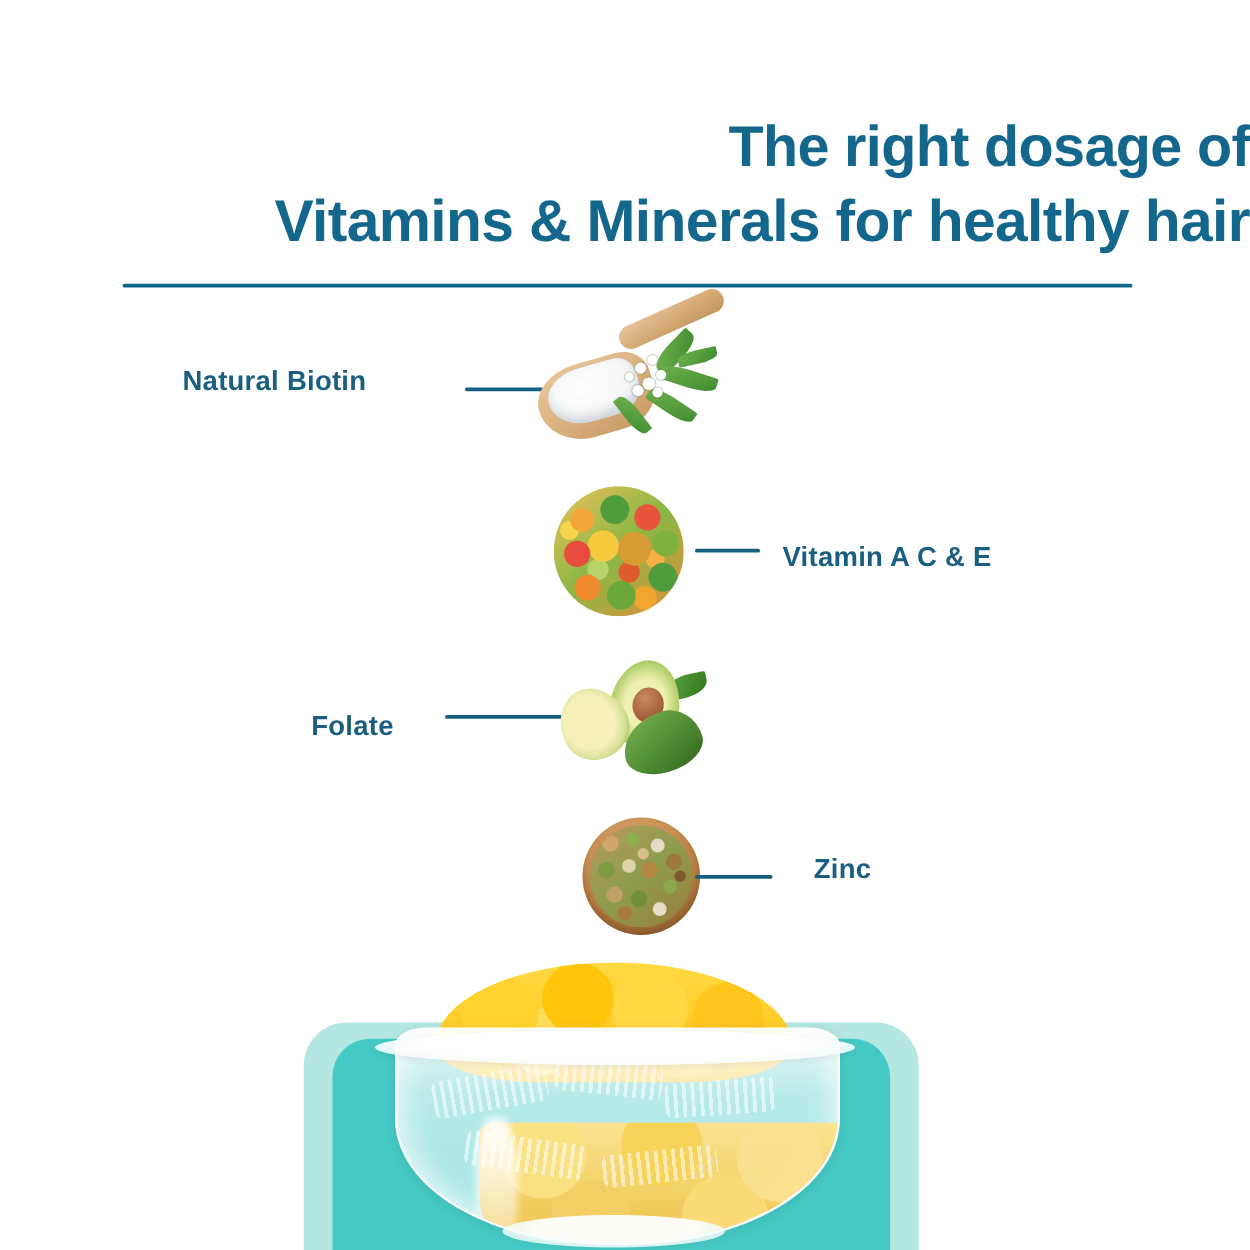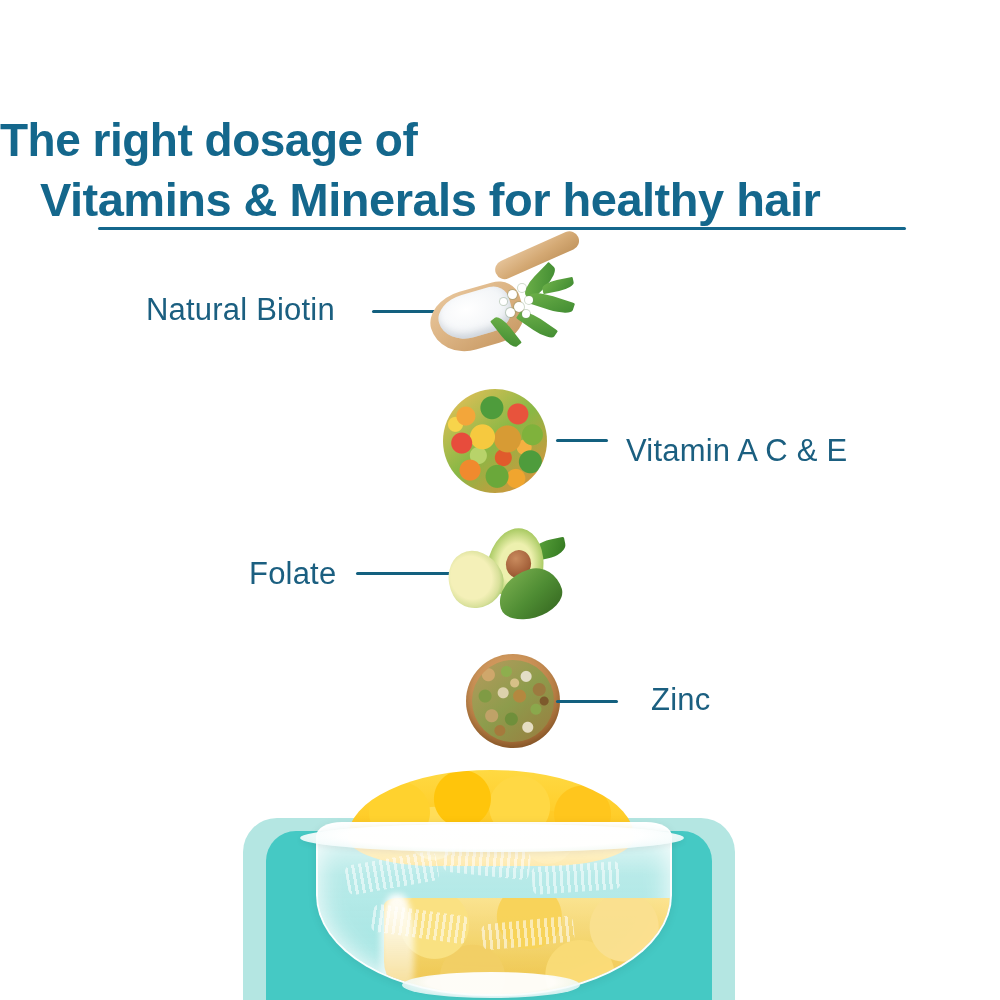--- a/index.html
+++ b/index.html
@@ -16,23 +16,23 @@
     width: 1000px;
     height: 1000px;
     background: #ffffff;
     overflow: hidden;
   }
 
   
   .heading {
     position: absolute;
     left: 0;
-    top: 111px;
+    top: 88px;
     width: 1000px;
-    text-align: left;
+    text-align: right;
     color: #14678c;
     font-size: 46px;
     font-weight: bold;
     line-height: 1.28;
     letter-spacing: -0.5px;
   }
   .heading .line2 { display: block; font-size: 47px; padding-left: 40px; }
 
   .divider {
     position: absolute;
@@ -43,22 +43,22 @@
     background: #14678c;
     border-radius: 2px;
   }
 
   
   .row { position: absolute; }
 
   .ing-label {
     position: absolute;
     color: #1b5f80;
-    font-size: 31px;
-    font-weight: 400;
+    font-size: 22px;
+    font-weight: 700;
     letter-spacing: 0.2px;
     white-space: nowrap;
   }
 
   .connector {
     position: absolute;
     height: 3px;
     background: #13607f;
     border-radius: 2px;
   }
@@ -315,21 +315,21 @@
     </div>
   </div>
 
   <div class="row">
     <div class="art veg-circle"></div>
     <div class="connector" style="left:556px; top:439px; width:52px;"></div>
     <div class="ing-label" style="left:626px; top:421px;margin-top:12px;">Vitamin A C &amp; E</div>
   </div>
 
   <div class="row">
-    <div class="ing-label" style="left:249px; top:556px;">Folate</div>
+    <div class="ing-label" style="left:249px; top:568px;">Folate</div>
     <div class="connector" style="left:356px; top:572px; width:96px;"></div>
 
     <div class="art avo-wrap">
       <div class="avo-leaf"></div>
       <div class="avo-half avo-pit-bg"></div>
       <div class="avo-pit"></div>
       <div class="avo-half avo-left"></div>
       <div class="avo-whole"></div>
     </div>
   </div>

